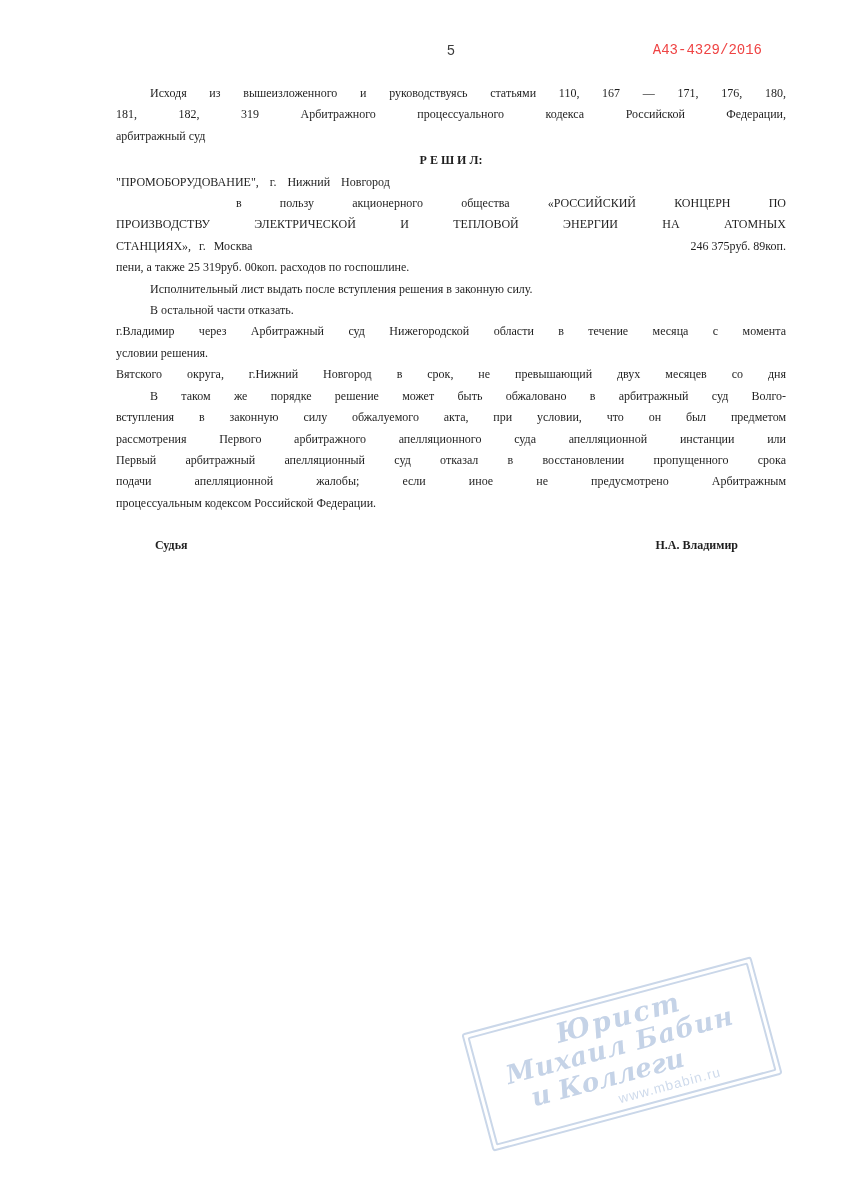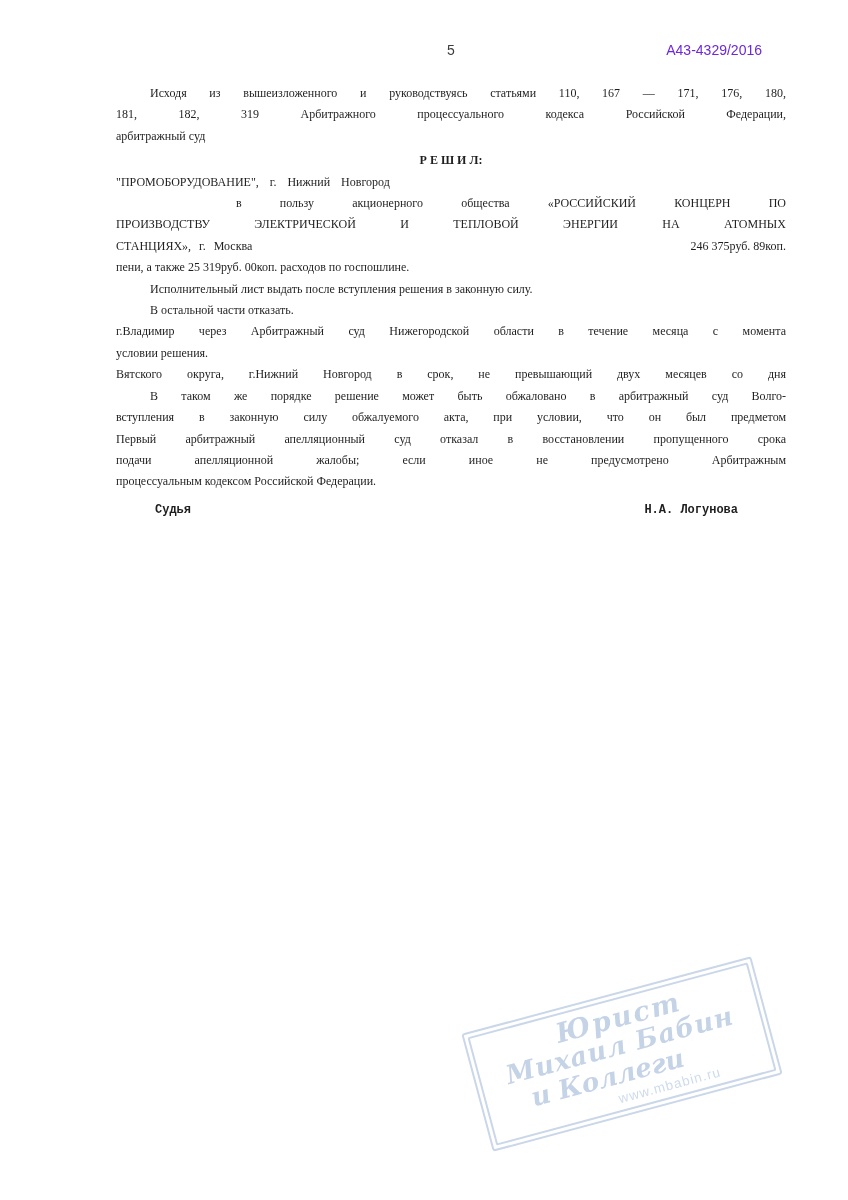--- a/index.html
+++ b/index.html
@@ -13,43 +13,43 @@
   }
   
   .hdr-num{
     position:absolute;top:42px;left:116px;width:670px;
     text-align:center;
     font-family:"Liberation Sans", sans-serif;
     font-size:14px;color:#3c3c3c;
   }
   .hdr-case{
     position:absolute;top:42px;right:86px;
-    font-family:Liberation Sans, sans-serif;
-    font-size:14px;color:#6d28d9;
+    font-family:Liberation Mono, monospace;
+    font-size:14px;color:#ef4444;
   }
   
   .body-block{
     position:absolute;left:116px;top:83px;width:670px;
     font-size:12px;line-height:21.4px;
   }
   .ln{min-height:21.4px;}
   .j{text-align:justify;text-align-last:justify;}
   .ind{text-indent:34px;}
   .bigind{text-indent:120px;}
   .ctr{text-align:right;text-align-last:center;}
   .b{font-weight:bold;}
   .mt4{margin-top:3px;}
   .ws8{word-spacing:8px;}
   .flexline{display:flex;justify-content:space-between;}
   .flexline .left{word-spacing:5px;}
   
   .sig{
     display:flex;justify-content:space-between;
-    margin-top:7px;font-weight:bold;
-    padding-left:39px;padding-right:48px;font-family:Liberation Mono, monospace;
+    margin-top:21px;font-weight:bold;
+    padding-left:39px;padding-right:48px;
   }
   
   .stamp{
     position:absolute;left:472px;top:993px;
     width:300px;height:122px;
     transform:rotate(-15deg);
     border:2px solid #cad7e9;border-radius:3px;
     box-sizing:border-box;
   }
   .stamp-inner{
@@ -91,27 +91,28 @@
       <span>246 375руб. 89коп.</span>
     </div>
     <div class="ln">пени, а также 25 319руб. 00коп. расходов по госпошлине.</div>
     <div class="ln ind">Исполнительный лист выдать после вступления решения в законную силу.</div>
     <div class="ln ind">В остальной части отказать.</div>
     <div class="ln j">г.Владимир через Арбитражный суд Нижегородской области в течение месяца с момента</div>
     <div class="ln">условии решения.</div>
     <div class="ln j">Вятского округа, г.Нижний Новгород в срок, не превышающий двух месяцев со дня</div>
     <div class="ln j ind">В таком же порядке решение может быть обжаловано в арбитражный суд Волго-</div>
     <div class="ln j">вступления в законную силу обжалуемого акта, при условии, что он был предметом</div>
+    <div class="ln j">рассмотрения Первого арбитражного апелляционного суда апелляционной инстанции или</div>
     <div class="ln j">Первый арбитражный апелляционный суд отказал в восстановлении пропущенного срока</div>
     <div class="ln j">подачи апелляционной жалобы; если иное не предусмотрено Арбитражным</div>
     <div class="ln">процессуальным кодексом Российской Федерации.</div>
 
     <div class="sig">
       <span>Судья</span>
-      <span>Н.А. Логунова</span>
+      <span>Н.А. Владимир</span>
     </div>
   </div>
 
   <div class="stamp">
     <div class="stamp-inner">
       <div class="st1">Юрист</div>
       <div class="st2">Михаил Бабин</div>
       <div class="st3">и Коллеги</div>
       <div class="st4">www.mbabin.ru</div>
     </div>

